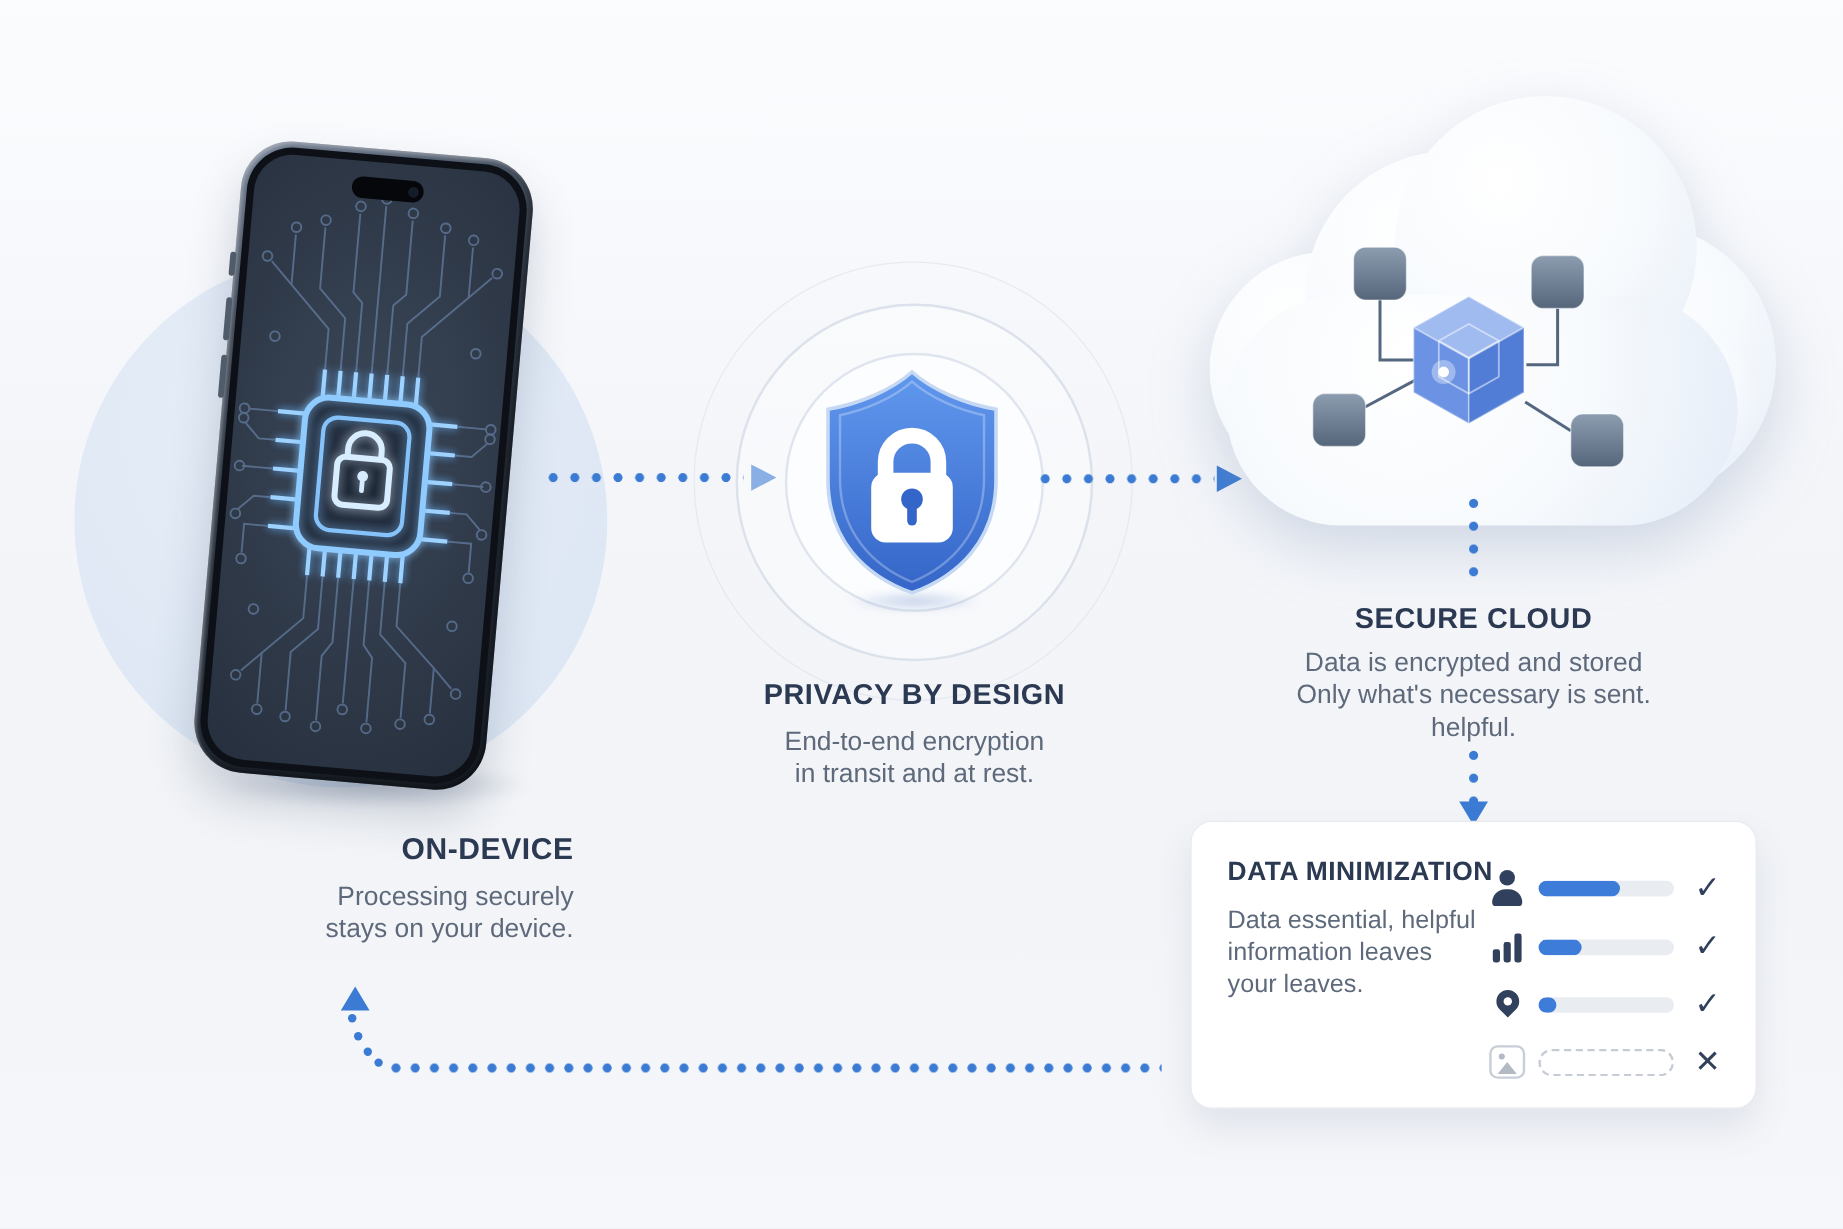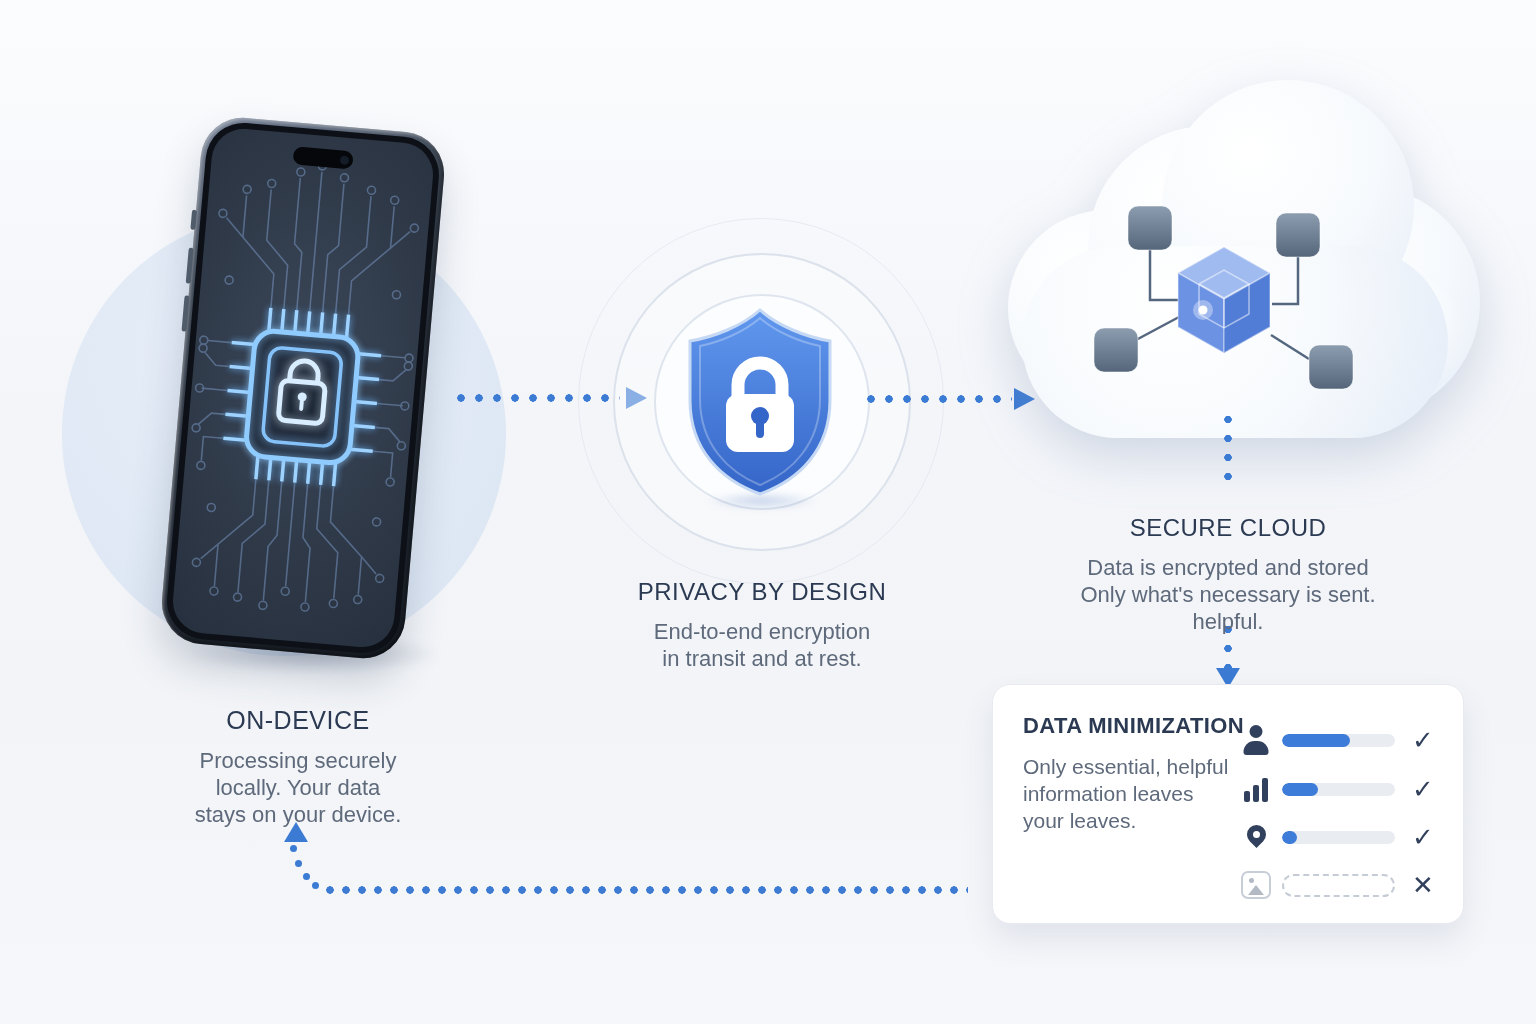--- a/index.html
+++ b/index.html
@@ -49,23 +49,23 @@
   .cl{position:absolute;border-radius:50%;background:radial-gradient(circle at 35% 28%, #ffffff 0%, #f7fafd 50%, #e4ecf7 100%);}
   .c-base{left:22px;top:168px;width:426px;height:192px;border-radius:96px;}
   .c1{left:8px;top:132px;width:196px;height:196px;}
   .c2{left:88px;top:48px;width:240px;height:240px;}
   .c3{left:162px;top:2px;width:252px;height:252px;}
   .c4{left:248px;top:108px;width:232px;height:232px;}
   .c5{left:346px;top:198px;width:120px;height:120px;}
   .cloud-net{position:absolute;inset:0;}
   
   .tblock{position:absolute;text-align:center;}
-  .tblock h2{margin:12px;font-size:24px;font-weight:normal;color:#2b3a52;letter-spacing:.5px;}
+  .tblock h2{margin:0;font-size:24px;font-weight:bold;color:#2b3a52;letter-spacing:.5px;}
   .tblock .lines{margin-top:10px;font-size:22px;color:#5e6a7b;line-height:27px;}
-  #on-device-block{left:118px;top:694px;width:360px;}
+  #on-device-block{left:118px;top:694px;width:360px;text-align:right;}
   #on-device-block h2{font-size:25px;}
   #privacy-block{left:582px;top:566px;width:360px;}
   #cloud-block{left:1033px;top:502px;width:390px;}
   #cloud-block .lines{margin-top:8px;}
   
   .card{position:absolute;left:992px;top:684px;width:470px;height:238px;background:#fff;border:1px solid #e7eaf0;border-radius:18px;
     box-shadow:0 16px 30px rgba(80,100,140,.12);}
   .card h3{position:absolute;left:30px;top:28px;margin:0;font-size:22px;font-weight:bold;color:#2b3a52;letter-spacing:.4px;}
   .card .card-body{position:absolute;left:30px;top:68px;width:215px;font-size:21px;color:#5e6a7b;line-height:27px;}
   .dm-rows{position:absolute;inset:0;}
@@ -316,21 +316,20 @@
 
   <div class="dots-v" style="left:1221px;top:410px;height:76px;"></div>
 
   <div class="dots-v" style="left:1221px;top:620px;height:50px;"></div>
   <div class="arr-down" style="left:1216px;top:668px;"></div>
 
   <div class="tblock" id="on-device-block">
     <h2>ON-DEVICE</h2>
     <div class="lines">
       <div>Processing securely</div>
-      <div>locally. Your data</div>
       <div>stays on your device.</div>
     </div>
   </div>
 
   <div class="tblock" id="privacy-block">
     <h2>PRIVACY BY DESIGN</h2>
     <div class="lines">
       <div>End-to-end encryption</div>
       <div>in transit and at rest.</div>
     </div>
@@ -341,21 +340,21 @@
     <div class="lines">
       <div>Data is encrypted and stored</div>
       <div>Only what's necessary is sent.</div>
       <div>helpful.</div>
     </div>
   </div>
 
   <div class="card">
     <h3>DATA MINIMIZATION</h3>
     <div class="card-body">
-      <div>Only essential, helpful</div>
+      <div>Data essential, helpful</div>
       <div>information leaves</div>
       <div>your leaves.</div>
     </div>
     <div class="dm-rows">
         <div class="dm-row" style="top: 36px;">
           <span class="dm-icbox">
             <span class="ic-user-icon"></span>
           </span>
           <span class="dm-bar">
             <span class="dm-fill" style="display: block; width: 60%;"></span>

